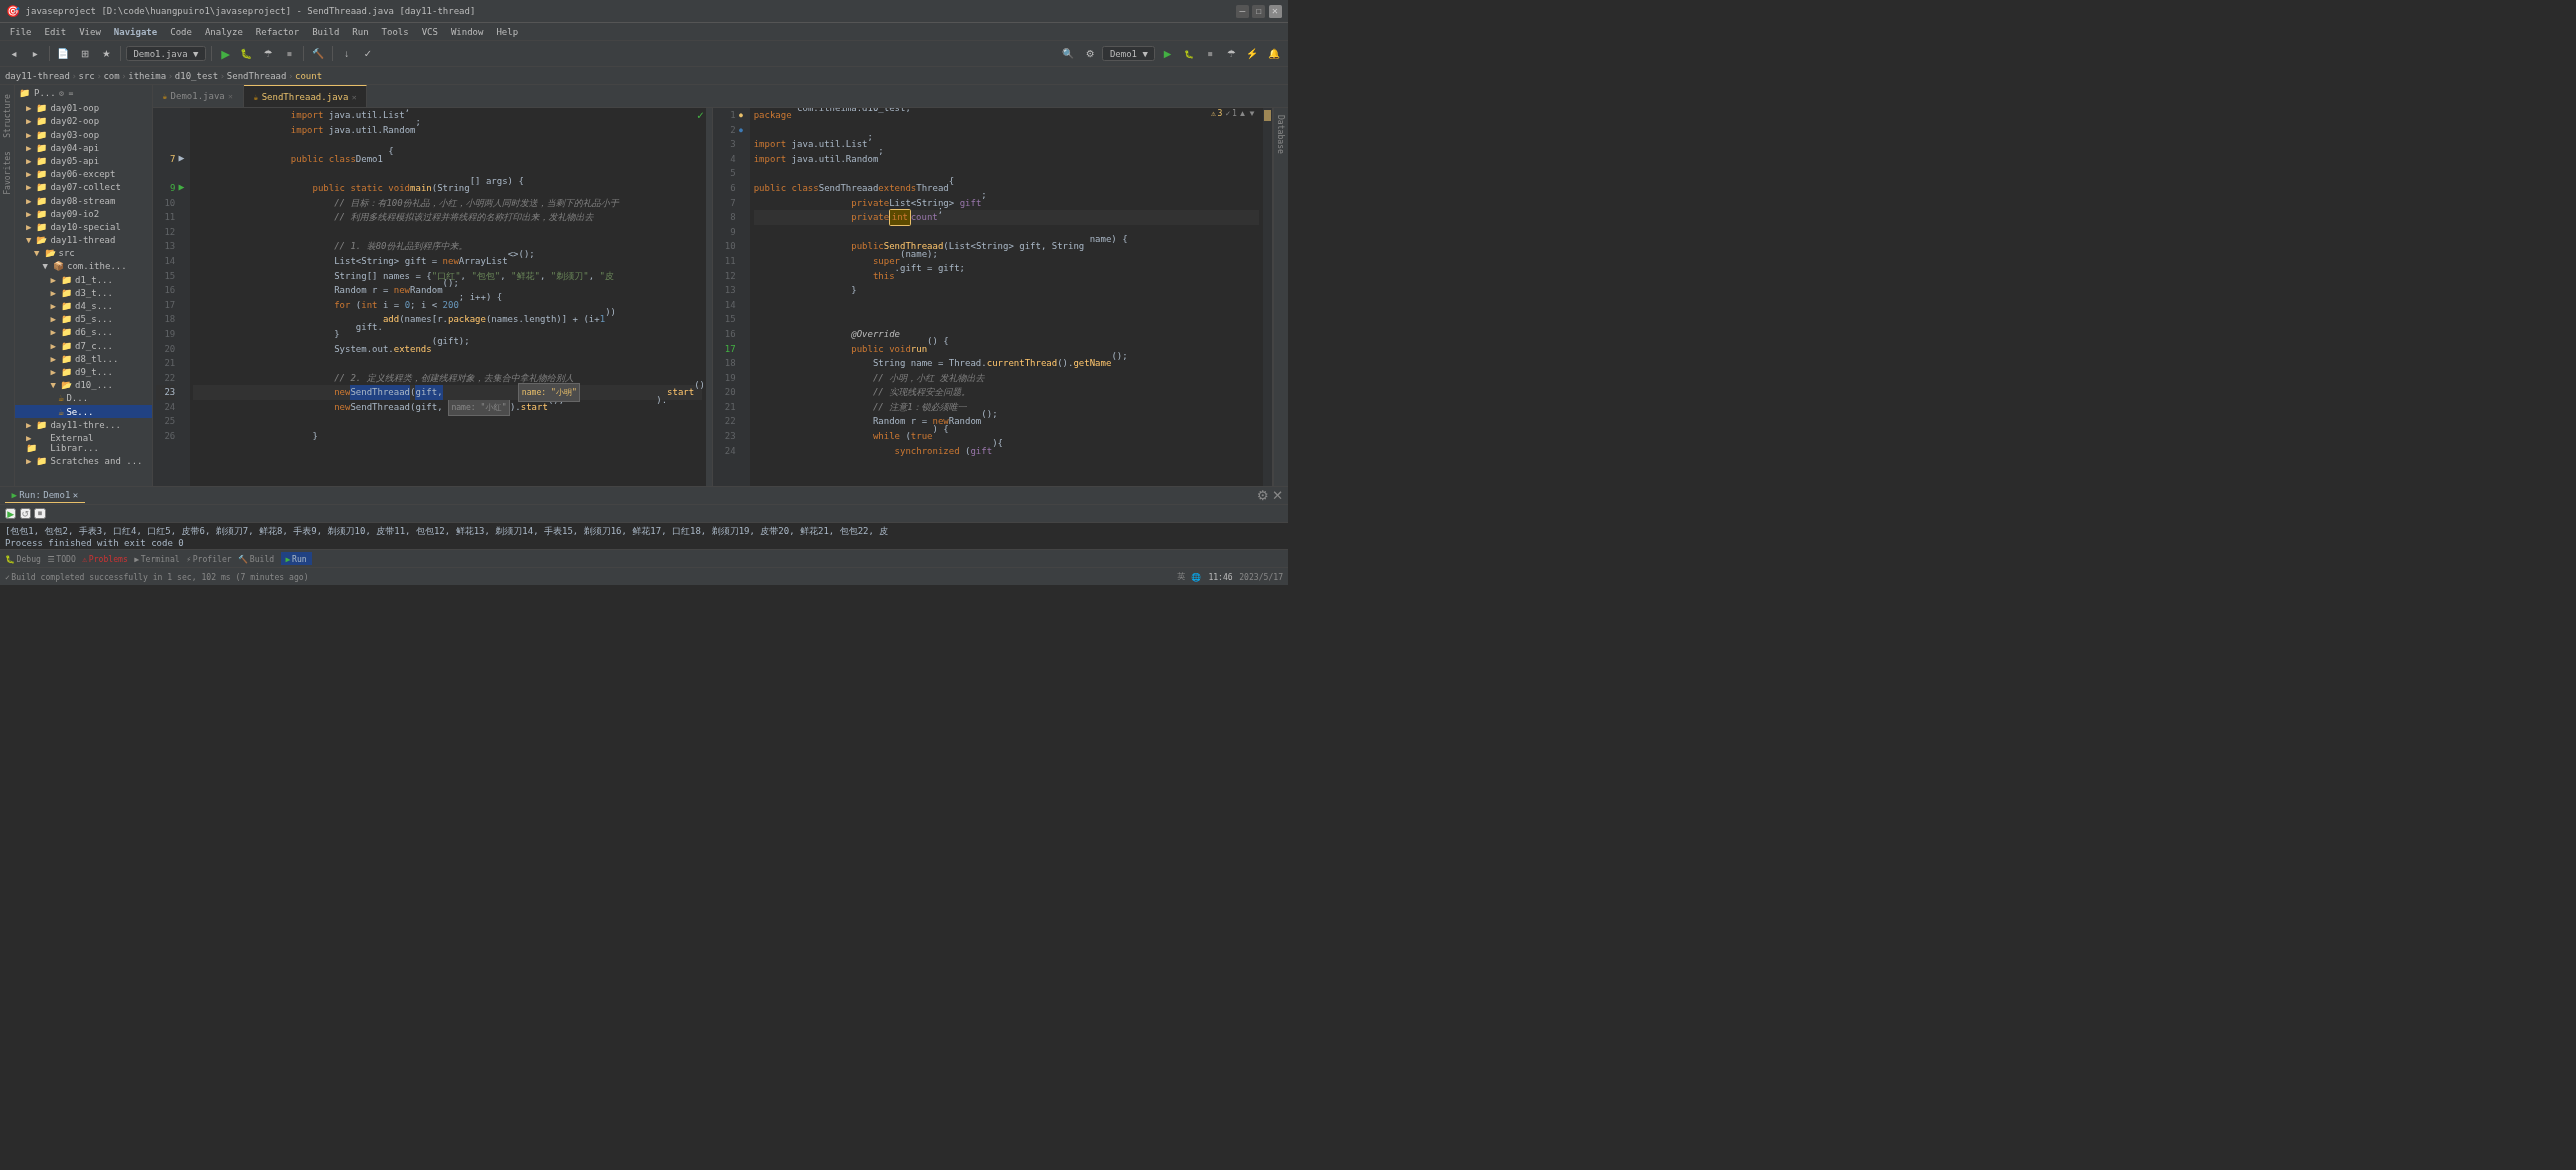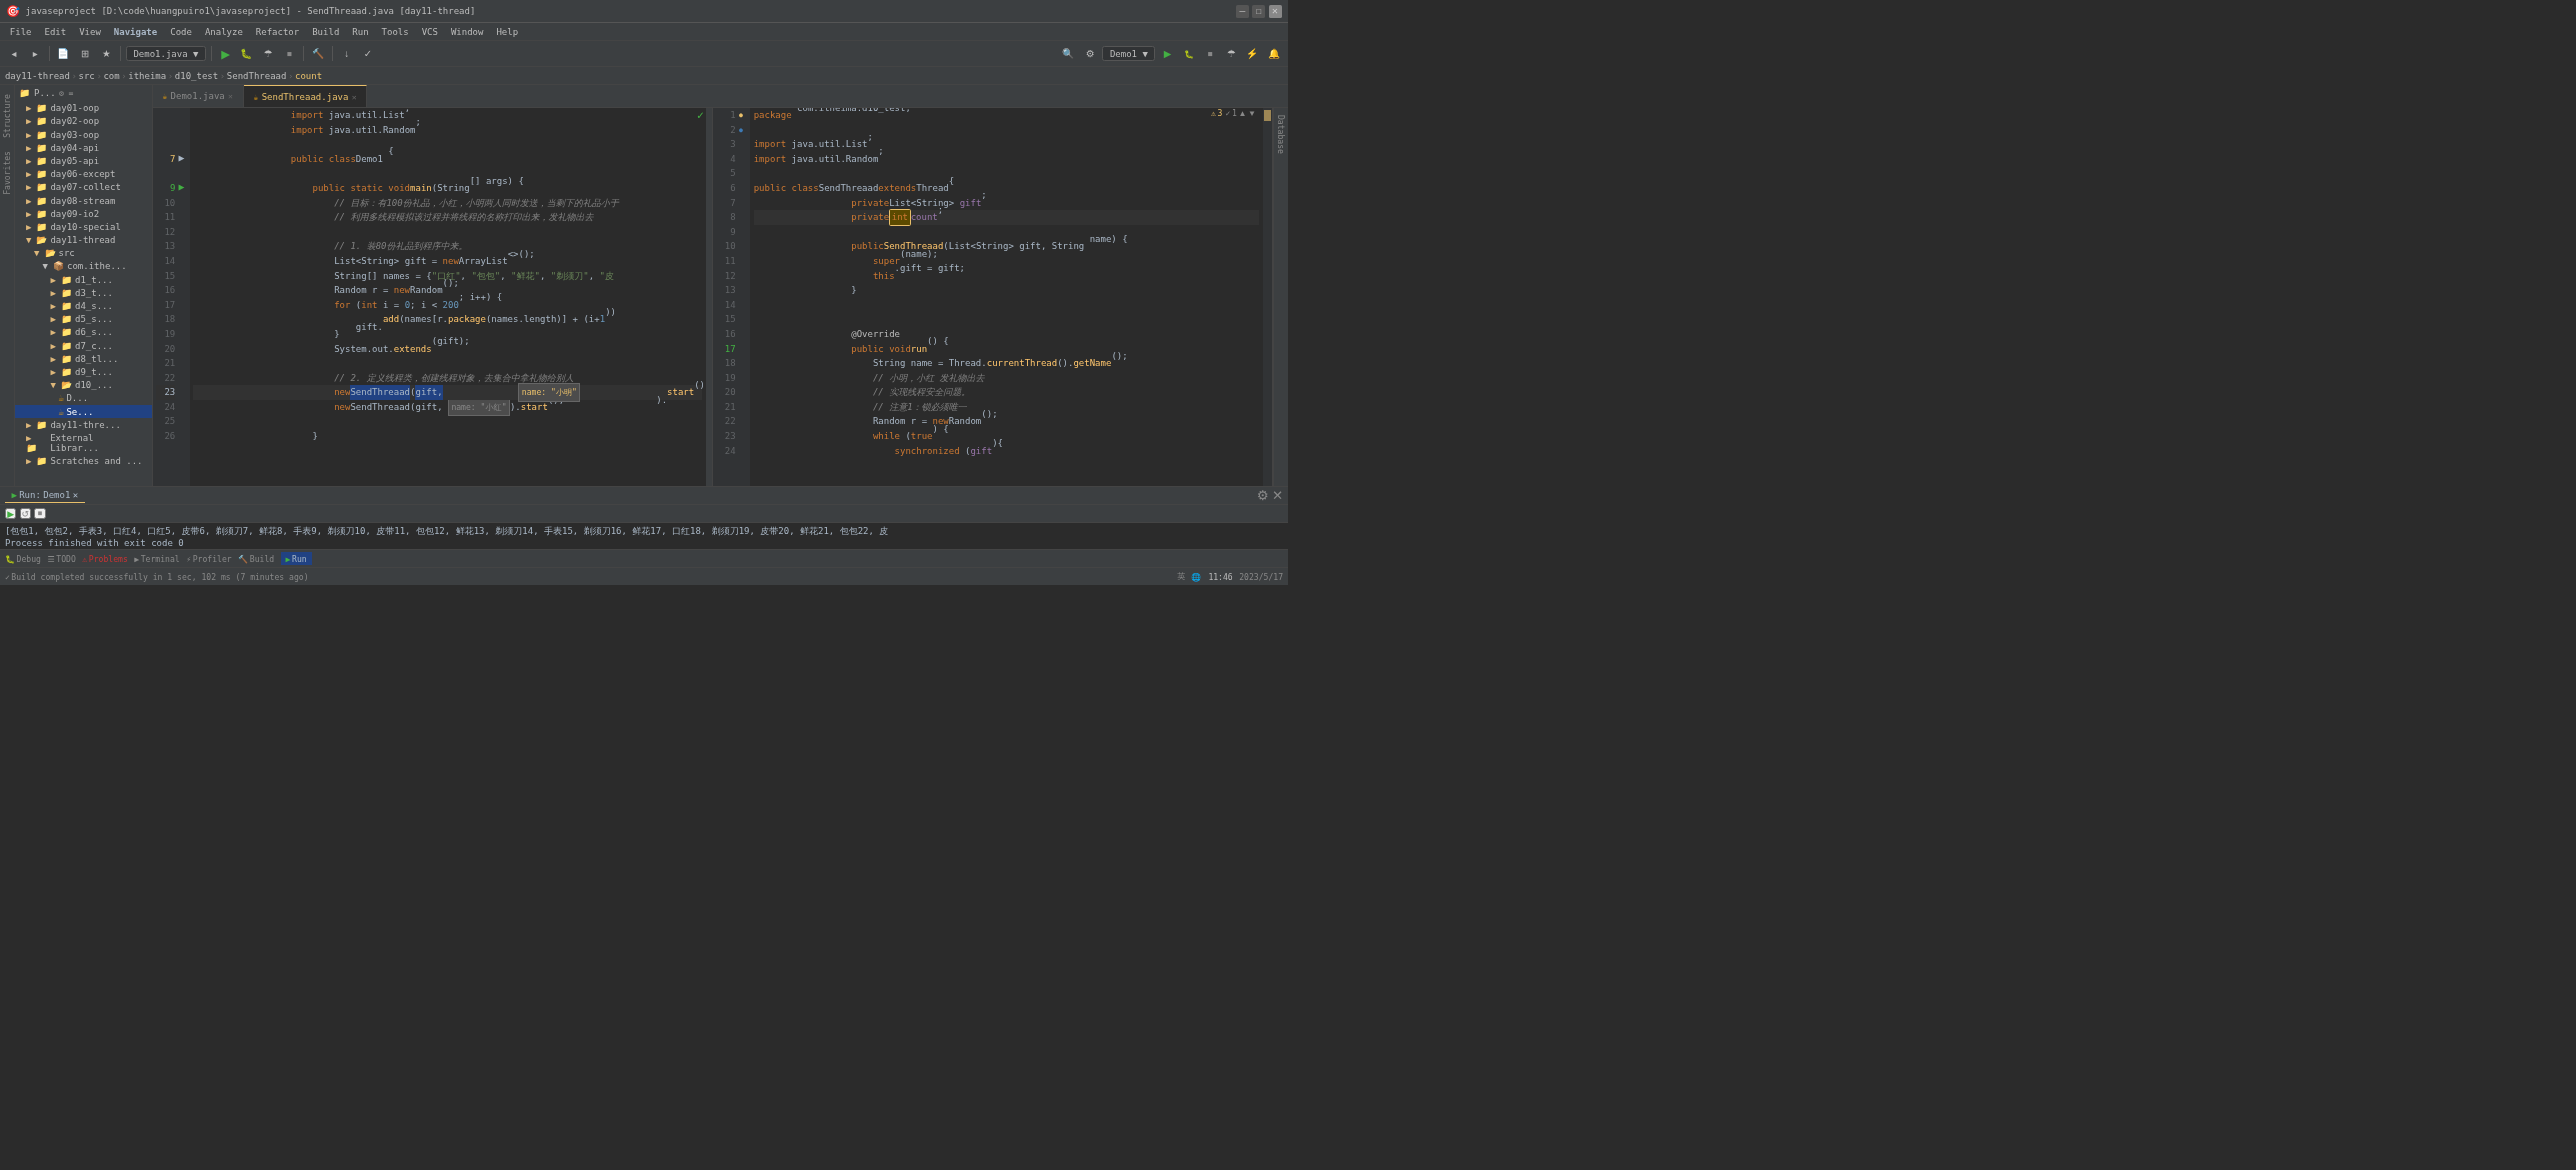--- a/index.html
+++ b/index.html
@@ -577,21 +577,21 @@
             </div>
             <div class="code-line">
               &nbsp;&nbsp;&nbsp;&nbsp;&nbsp;&nbsp;&nbsp;&nbsp;<span class="kw">this</span>.gift = gift;
             </div>
             <div class="code-line">
               &nbsp;&nbsp;&nbsp;&nbsp;}
             </div>
             <div class="code-line">&nbsp;</div>
             <div class="code-line">&nbsp;</div>
             <div class="code-line">
-              &nbsp;&nbsp;&nbsp;&nbsp;<span style="color:#bbb;">@Override</span>
+              &nbsp;&nbsp;&nbsp;&nbsp;<span style="color:#bbb;font-style:italic;">@Override</span>
             </div>
             <div class="code-line">
               &nbsp;&nbsp;&nbsp;&nbsp;<span class="kw">public void</span> <span class="method">run</span>() {
             </div>
             <div class="code-line">
               &nbsp;&nbsp;&nbsp;&nbsp;&nbsp;&nbsp;&nbsp;&nbsp;<span style="color:#a9b7c6;">String</span> name = <span style="color:#a9b7c6;">Thread</span>.<span class="method">currentThread</span>().<span class="method">getName</span>();
             </div>
             <div class="code-line">
               &nbsp;&nbsp;&nbsp;&nbsp;&nbsp;&nbsp;&nbsp;&nbsp;<span class="comment">// 小明，小红 发礼物出去</span>
             </div>

